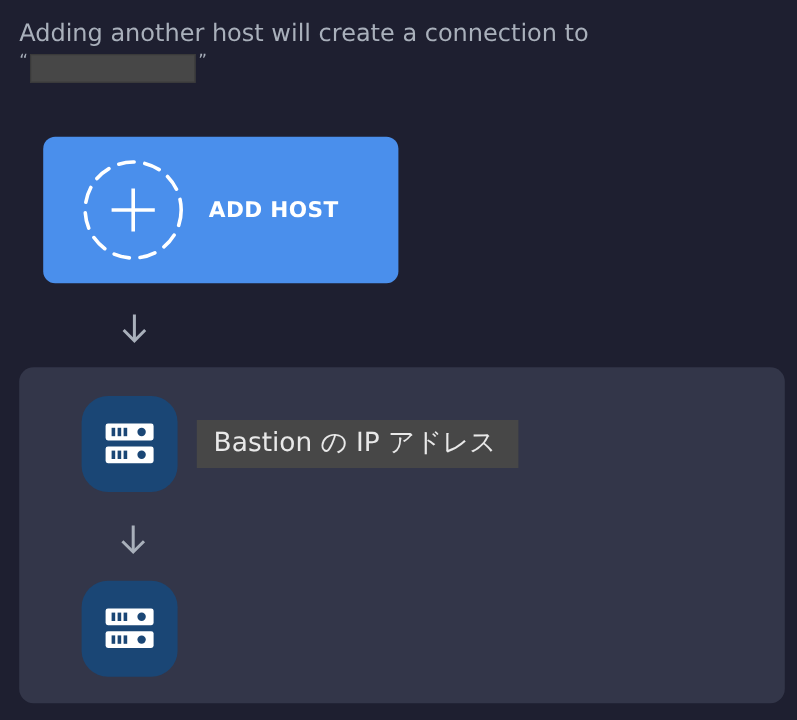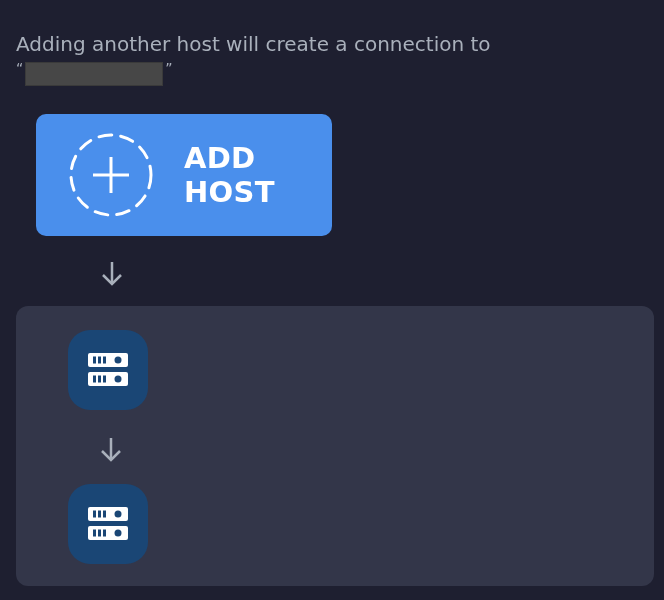--- a/index.html
+++ b/index.html
@@ -5,36 +5,36 @@
     html, body { margin: 0; padding: 0; }
     body {
       width: 664px; height: 600px; overflow: hidden;
       background: #1e1f30;
       font-family: "Liberation Sans", "DejaVu Sans", sans-serif;
       position: relative;
     }
     .intro {
       position: absolute; left: 16px; top: 12px; width: 620px;
       color: #a9b0bb; font-size: 22px; line-height: 30px;
-      font-family: "DejaVu Sans", sans-serif; font-size: 20px; margin-top: 17px;
+      font-family: "DejaVu Sans", sans-serif; font-size: 20px;
     }
     .intro .line2 { display: flex; align-items: center; height: 30px; }
     .intro .quote { font-size: 14px; color: #a9b0bb; position: relative; top: -6px; }
     .redacted {
       display: inline-block; width: 136px; height: 22px; background: #474747;
       border: 1px solid #3a3a3a; margin: 0 2px;
     }
     .add-host {
       position: absolute; left: 36px; top: 114px; width: 296px; height: 122px;
       background: #4a8fec; border-radius: 10px; box-sizing: border-box;
       display: flex; align-items: center; cursor: pointer;
     }
     .add-host .plus-wrap { width: 90px; height: 90px; margin-left: 30px; position: relative; }
     .add-host .label {
-      margin-left: 28px; color: #ffffff; font-weight: bold; font-size: 29px;
+      margin-left: 18px; color: #ffffff; font-weight: bold; font-size: 18px;
       letter-spacing: 0.3px; font-family: "DejaVu Sans", sans-serif;
     }
     .arrow {
       position: absolute; width: 30px; height: 30px; left: 97px;
     }
     .panel {
       position: absolute; left: 16px; top: 306px; width: 638px; height: 280px;
       background: #333649; border-radius: 12px;
     }
     .host-row { position: absolute; left: 52px; display: flex; align-items: center; }
@@ -88,20 +88,21 @@
         <rect x="7" y="6.5" width="3" height="7" fill="#1a4675"></rect>
         <rect x="12" y="6.5" width="3" height="7" fill="#1a4675"></rect>
         <rect x="17" y="6.5" width="3" height="7" fill="#1a4675"></rect>
         <circle cx="32" cy="10" r="3.5" fill="#1a4675"></circle>
         <rect x="7" y="25.5" width="3" height="7" fill="#1a4675"></rect>
         <rect x="12" y="25.5" width="3" height="7" fill="#1a4675"></rect>
         <rect x="17" y="25.5" width="3" height="7" fill="#1a4675"></rect>
         <circle cx="32" cy="29" r="3.5" fill="#1a4675"></circle>
       </svg>
     </div>
+    <div class="host-label">Bastion の IP アドレス</div>
   </div>
 
   <div class="arrow" style="top:128px; left:80px;">
     <svg width="30" height="30" viewBox="0 0 30 30">
       <line x1="15" y1="4" x2="15" y2="25" stroke="#a9b0bb" stroke-width="2.5"></line>
       <polyline points="6,17 15,26 24,17" fill="none" stroke="#a9b0bb" stroke-width="2.5"></polyline>
     </svg>
   </div>
 
   <div class="host-row" style="top:178px;">

